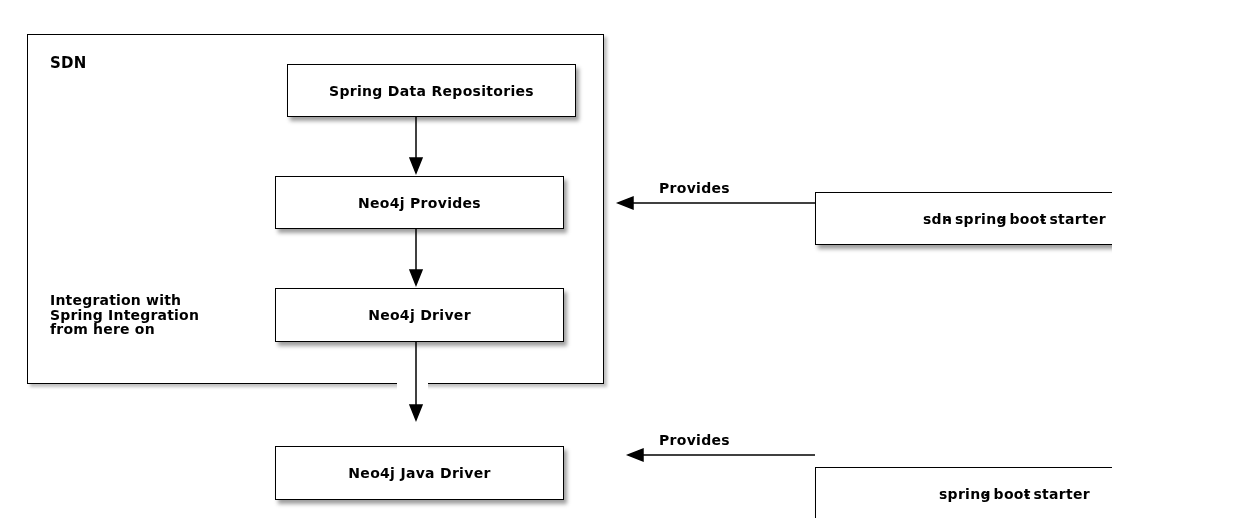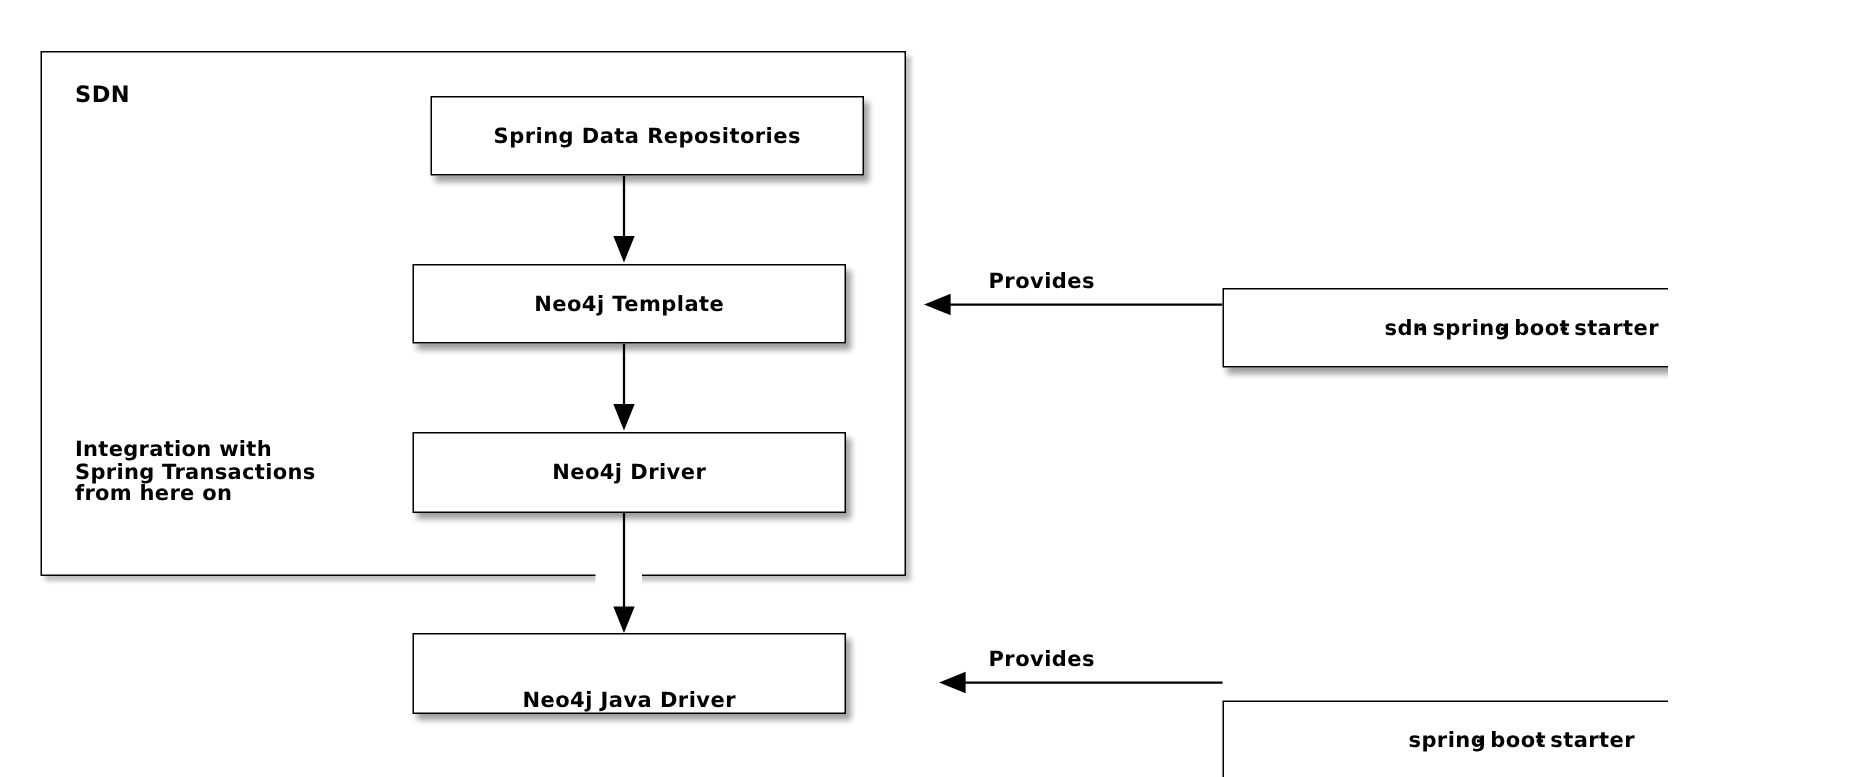--- a/index.html
+++ b/index.html
@@ -56,21 +56,21 @@
     align-items: center;
     justify-content: center;
     font-size: 14px;
     letter-spacing: 0.3px;
     white-space: nowrap;
     z-index: 4;
   }
   .n1 { left: 275px; top: 64px;  width: 287px; height: 51px; margin-left: 12px; }
   .n2 { left: 275px; top: 176px; width: 287px; height: 51px; }
   .n3 { left: 275px; top: 288px; width: 287px; height: 52px; }
-  .n4 { left: 275px; top: 422px; width: 287px; height: 52px; align-items: flex-end; }
+  .n4 { left: 275px; top: 446px; width: 287px; height: 52px; }
   .n5 { left: 815px; top: 192px; width: 397px; height: 51px; }
   .n6 { left: 815px; top: 427px; width: 397px; height: 52px; margin-top: 40px; }
 
   .provides {
     position: absolute;
     font-size: 14px;
     letter-spacing: 0.3px;
     z-index: 5;
   }
   .provides-top    { left: 659px; top: 180px; }
@@ -122,29 +122,29 @@
       <line x1="815" y1="455" x2="643" y2="455"></line>
       <path d="M628,455 L643,449 L643,461 Z"></path>
     </g>
   </svg>
 
   <div class="provides provides-top">Provides</div>
   <div class="provides provides-bottom">Provides</div>
 
   <div class="annotation">
     <div>Integration with</div>
-    <div>Spring Transactions</div>
+    <div>Spring Integration</div>
     <div>from here on</div>
   </div>
 
   <div class="node n1">
     <span>Spring Data Repositories</span>
   </div>
   <div class="node n2">
-    <span>Neo4j Template</span>
+    <span>Neo4j Provides</span>
   </div>
   <div class="node n3">
     <span>Neo4j Driver</span>
   </div>
   <div class="node n4">
     <span>Neo4j Java Driver</span>
   </div>
   <div class="node n5">
     <span>sdn<span class="hy">-</span>spring<span class="hy">-</span>boot<span class="hy">-</span>starter</span>
   </div>

